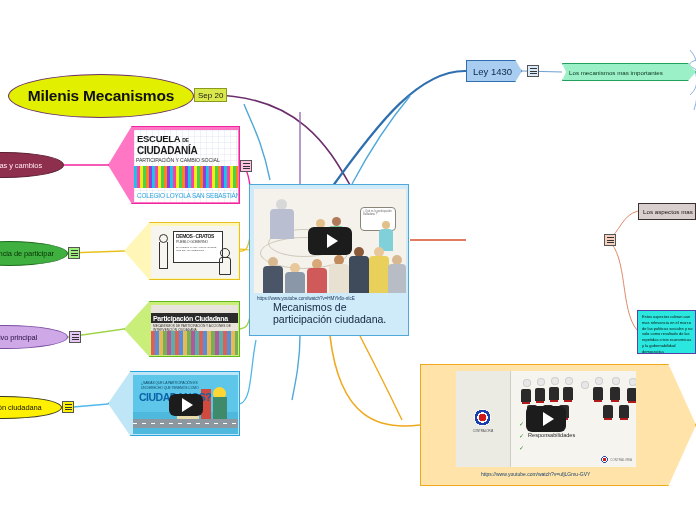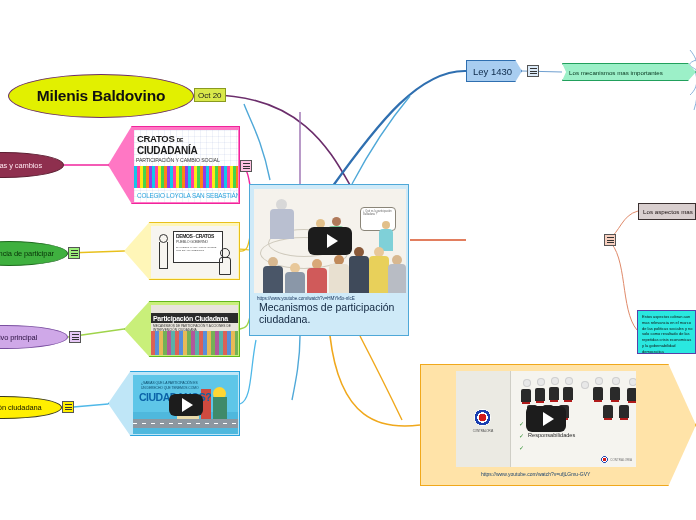--- a/index.html
+++ b/index.html
@@ -151,21 +151,21 @@
     font-size: 4.6px;
     color: #15335c;
     margin-top: 3px;
     margin-left: 3px;
     white-space: nowrap;
     letter-spacing: -0.05px;
   }
   .central-title {
     font-size: 10.5px;
     color: #10253f;
-    margin-left: 5px;
+    margin-left: 19px;
     margin-top: 1px;
     line-height: 1.12;
   }
 
   
   .play-btn {
     position: absolute;
     left: 50%; top: 50%;
     transform: translate(-50%, -50%);
     background: #1c1c1c;
@@ -506,25 +506,25 @@
 
     <path d="M270,180 C 262,140 250,120 244,104" fill="none" stroke="#4fa8d8" stroke-width="1.4"></path>
     <path d="M300,184 C 300,150 300,130 300,112" fill="none" stroke="#9b6fb0" stroke-width="1.4"></path>
     <path d="M352,184 C 370,150 390,120 410,96" fill="none" stroke="#4fa8d8" stroke-width="1.4"></path>
     <path d="M300,336 C 300,360 296,380 292,400" fill="none" stroke="#4fa8d8" stroke-width="1.4"></path>
     <path d="M360,336 C 375,365 390,395 402,420" fill="none" stroke="#f0a81c" stroke-width="1.4"></path>
     <path d="M249,250 C 238,248 230,250 222,252" fill="none" stroke="#e8c01c" stroke-width="1.2"></path>
   </svg>
 
   <div class="node root-node">
-    <span class="root-label">Milenis Baldovino</span>
+    <span class="root-label">Milenis Mecanismos</span>
   </div>
 
   <div class="node date-chip">
-    <span>Oct 20</span>
+    <span>Sep 20</span>
   </div>
 
   <div class="node oval oval-expect">
     <span class="lbl">Expectativas y cambios</span>
   </div>
 
   <div class="node oval oval-import">
     <span class="lbl">La importancia de participar</span>
   </div>
   <div class="note-badge" style="left:68px; top:247px; background:#9cf07a;">
@@ -548,21 +548,21 @@
   <div class="note-badge" style="left:62px; top:401px; background:#ffef00;">
       <i></i>
       <i></i>
       <i></i>
     </div>
 
   <div class="node img-pennant escuela-node">
     <div class="inner">
       <div class="esc-grid"></div>
       <div class="esc-title">
-        <span>CRATOS</span>
+        <span>ESCUELA</span>
         <span class="sm">DE</span>
       </div>
       <div class="esc-title2">CIUDADANÍA</div>
       <div class="esc-sub">PARTICIPACIÓN Y CAMBIO SOCIAL</div>
       <div class="esc-crowd"></div>
       <div class="esc-footer">COLEGIO LOYOLA SAN SEBASTIÁN</div>
     </div>
   </div>
   <div class="note-badge" style="left:240px; top:160px; background:#ffc2e2;">
       <i></i>

